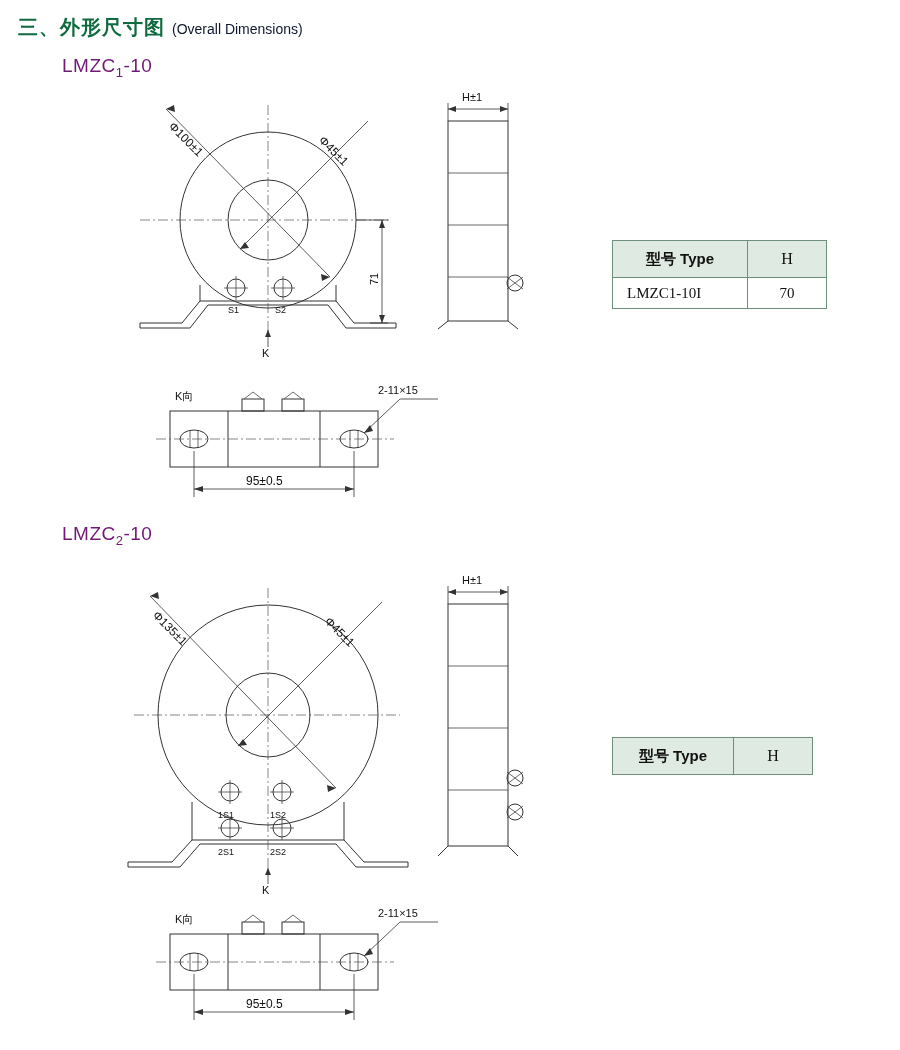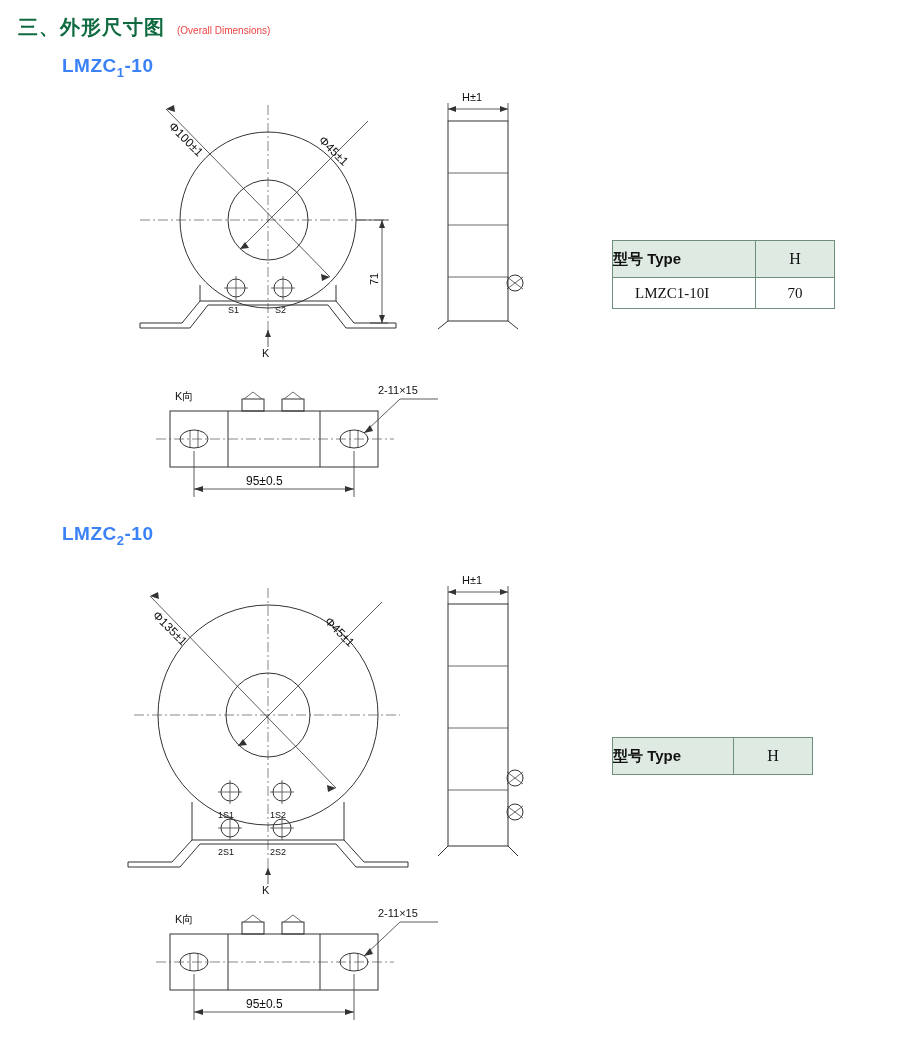--- a/index.html
+++ b/index.html
@@ -9,31 +9,31 @@
     font-family:"Liberation Sans", sans-serif;
     color:#1a1a1a;
     position:relative;
     overflow:hidden;
   }
   .page{position:relative;width:900px;height:1050px;}
 
   
   .section-head{
     position:absolute;left:18px;top:14px;
-    display:flex;align-items:baseline;gap:12px;
+    display:flex;align-items:baseline;gap:0;
   }
   .section-head .cn{
     font-family:"Liberation Sans", sans-serif;
     font-size:20px;font-weight:bold;color:#0f6b3f;letter-spacing:1px;
   }
   .section-head .en{
-    font-size:10px;color:#ef4444;
+    font-size:14px;color:#0f172a;margin-left:7px;
   }
   .model-title{
-    position:absolute;font-size:19px;font-weight:bold;letter-spacing:.5px;color:#3b82f6;
+    position:absolute;font-size:19px;font-weight:normal;letter-spacing:.5px;color:#701a75;
   }
   .model-title sub{font-size:13px;}
 
   
   .svgwrap{position:absolute;}
   svg{display:block;overflow:visible;}
   .ln{stroke:#333;stroke-width:1;fill:none;}
   .lnthin{stroke:#444;stroke-width:.8;fill:none;}
   .dash{stroke:#555;stroke-width:.7;fill:none;stroke-dasharray:10 3 2 3;}
   .dim{stroke:#333;stroke-width:.8;fill:none;}
@@ -51,23 +51,23 @@
     border:1px solid #6f8f7d;
     text-align:center;
     font-size:15px;
     color:#111;
     padding:0;
     height:30px;
   }
   .spec-table th{
     background:#dfeae2;font-weight:normal;height:36px;font-size:16px;
   }
-  .spec-table .c1{width:120px;text-align:left;padding-left:22px;}
+  .spec-table .c1{width:120px;text-align:left;padding-left:14px;}
   .spec-table .c2{width:78px;}
-  .spec-table th.c1{text-align:left;padding-left:0;}
+  .spec-table th.c1{text-align:center;padding-left:0;}
   .th-cn{font-family:"Liberation Sans",sans-serif;font-weight:bold;font-size:15px;}
 </style>
 </head>
 <body>
 
 <div class="page">
 
   <div class="section-head">
     <span class="cn">三、外形尺寸图</span>
     <span class="en">(Overall  Dimensions)</span>

